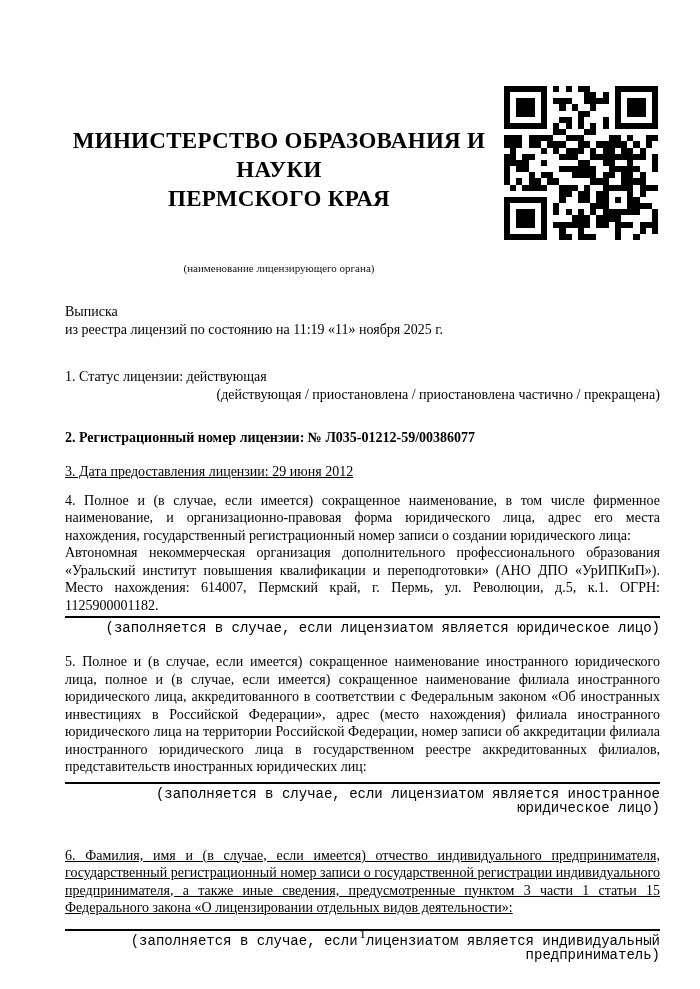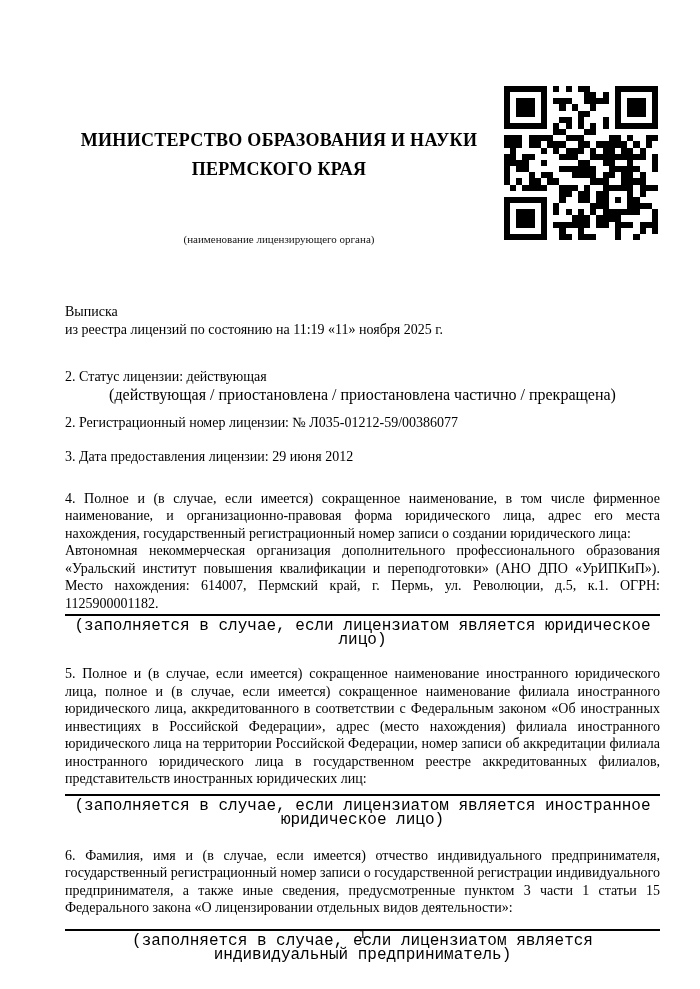--- a/index.html
+++ b/index.html
@@ -24,21 +24,21 @@
   }
   .qr svg { display:block; }
   .header {
     position: absolute;
     left: 65px;
     top: 126px;
     width: 428px;
     text-align: center;
   }
   .header .ministry {
-    font-size: 18px;
+    font-size: 23px;
     font-weight: bold;
     line-height: 29px;
     letter-spacing: 0.3px;
     text-align: center;
   }
   .small-caption {
     font-size: 11px;
     line-height: 14px;
     color: #111111;
     margin-top: 48px;
@@ -51,31 +51,31 @@
     text-align: left;
   }
   .body-col {
     position: absolute;
     left: 65px;
     top: 368px;
     width: 595px;
   }
   .field-line { margin: 0; }
   .hint {
-    text-align: center;
-    font-size: 16px;
+    text-align: right;
+    font-size: 14px;
     line-height: 14px;
     margin-top: 2px;
   }
-  .mt-item2 { margin-top: 12px; }
-  .mt-item3 { margin-top: 17px; }
+  .mt-item2 { margin-top: 27px; font-weight: bold; }
+  .mt-item3 { margin-top: 17px; text-decoration: underline; }
   .para { text-align: justify; margin: 0; }
-  .mt-item4 { margin-top: 24px; }
+  .mt-item4 { margin-top: 11px; }
   .mt-item5 { margin-top: 18px; }
-  .mt-item6 { margin-top: 20px; }
+  .mt-item6 { margin-top: 32px; text-decoration: underline; }
   .mt-item7 { margin-top: 26px; margin-left: 29px; }
   .rule {
     border: none;
     border-top: 2px solid #000;
     margin: 2px 0 0 0;
     height: 0;
   }
   .rule-5 { margin-top: 6px; }
   .rule-6 { margin-top: 12px; }
   .hint-after-rule { margin-top: 3px; font-family: Liberation Mono, monospace; }
@@ -435,21 +435,21 @@
     <div class="small-caption">(наименование лицензирующего органа)</div>
   </div>
 
   <div class="doc-title">
     <div>Выписка</div>
     <div>из реестра лицензий по состоянию на 11:19 «11» ноября 2025 г.</div>
   </div>
 
   <div class="body-col">
 
-    <div class="field-line">2. Статус лицензии: действующая</div>
+    <div class="field-line">1. Статус лицензии: действующая</div>
     <div class="hint">(действующая / приостановлена / приостановлена частично / прекращена)</div>
 
     <div class="field-line mt-item2">2. Регистрационный номер лицензии: № Л035-01212-59/00386077</div>
 
     <div class="field-line mt-item3">3. Дата предоставления лицензии: 29 июня 2012</div>
 
     <p class="para mt-item4">4. Полное и (в случае, если имеется) сокращенное наименование, в том числе фирменное наименование, и организационно-правовая форма юридического лица, адрес его места нахождения, государственный регистрационный номер записи о создании юридического лица:</p>
     <p class="para">Автономная некоммерческая организация дополнительного профессионального образования «Уральский институт повышения квалификации и переподготовки» (АНО ДПО «УрИПКиП»). Место нахождения: 614007, Пермский край, г. Пермь, ул. Революции, д.5, к.1. ОГРН: 1125900001182.</p>
     <hr class="rule">
     <div class="hint hint-after-rule">(заполняется в случае, если лицензиатом является юридическое лицо)</div>

